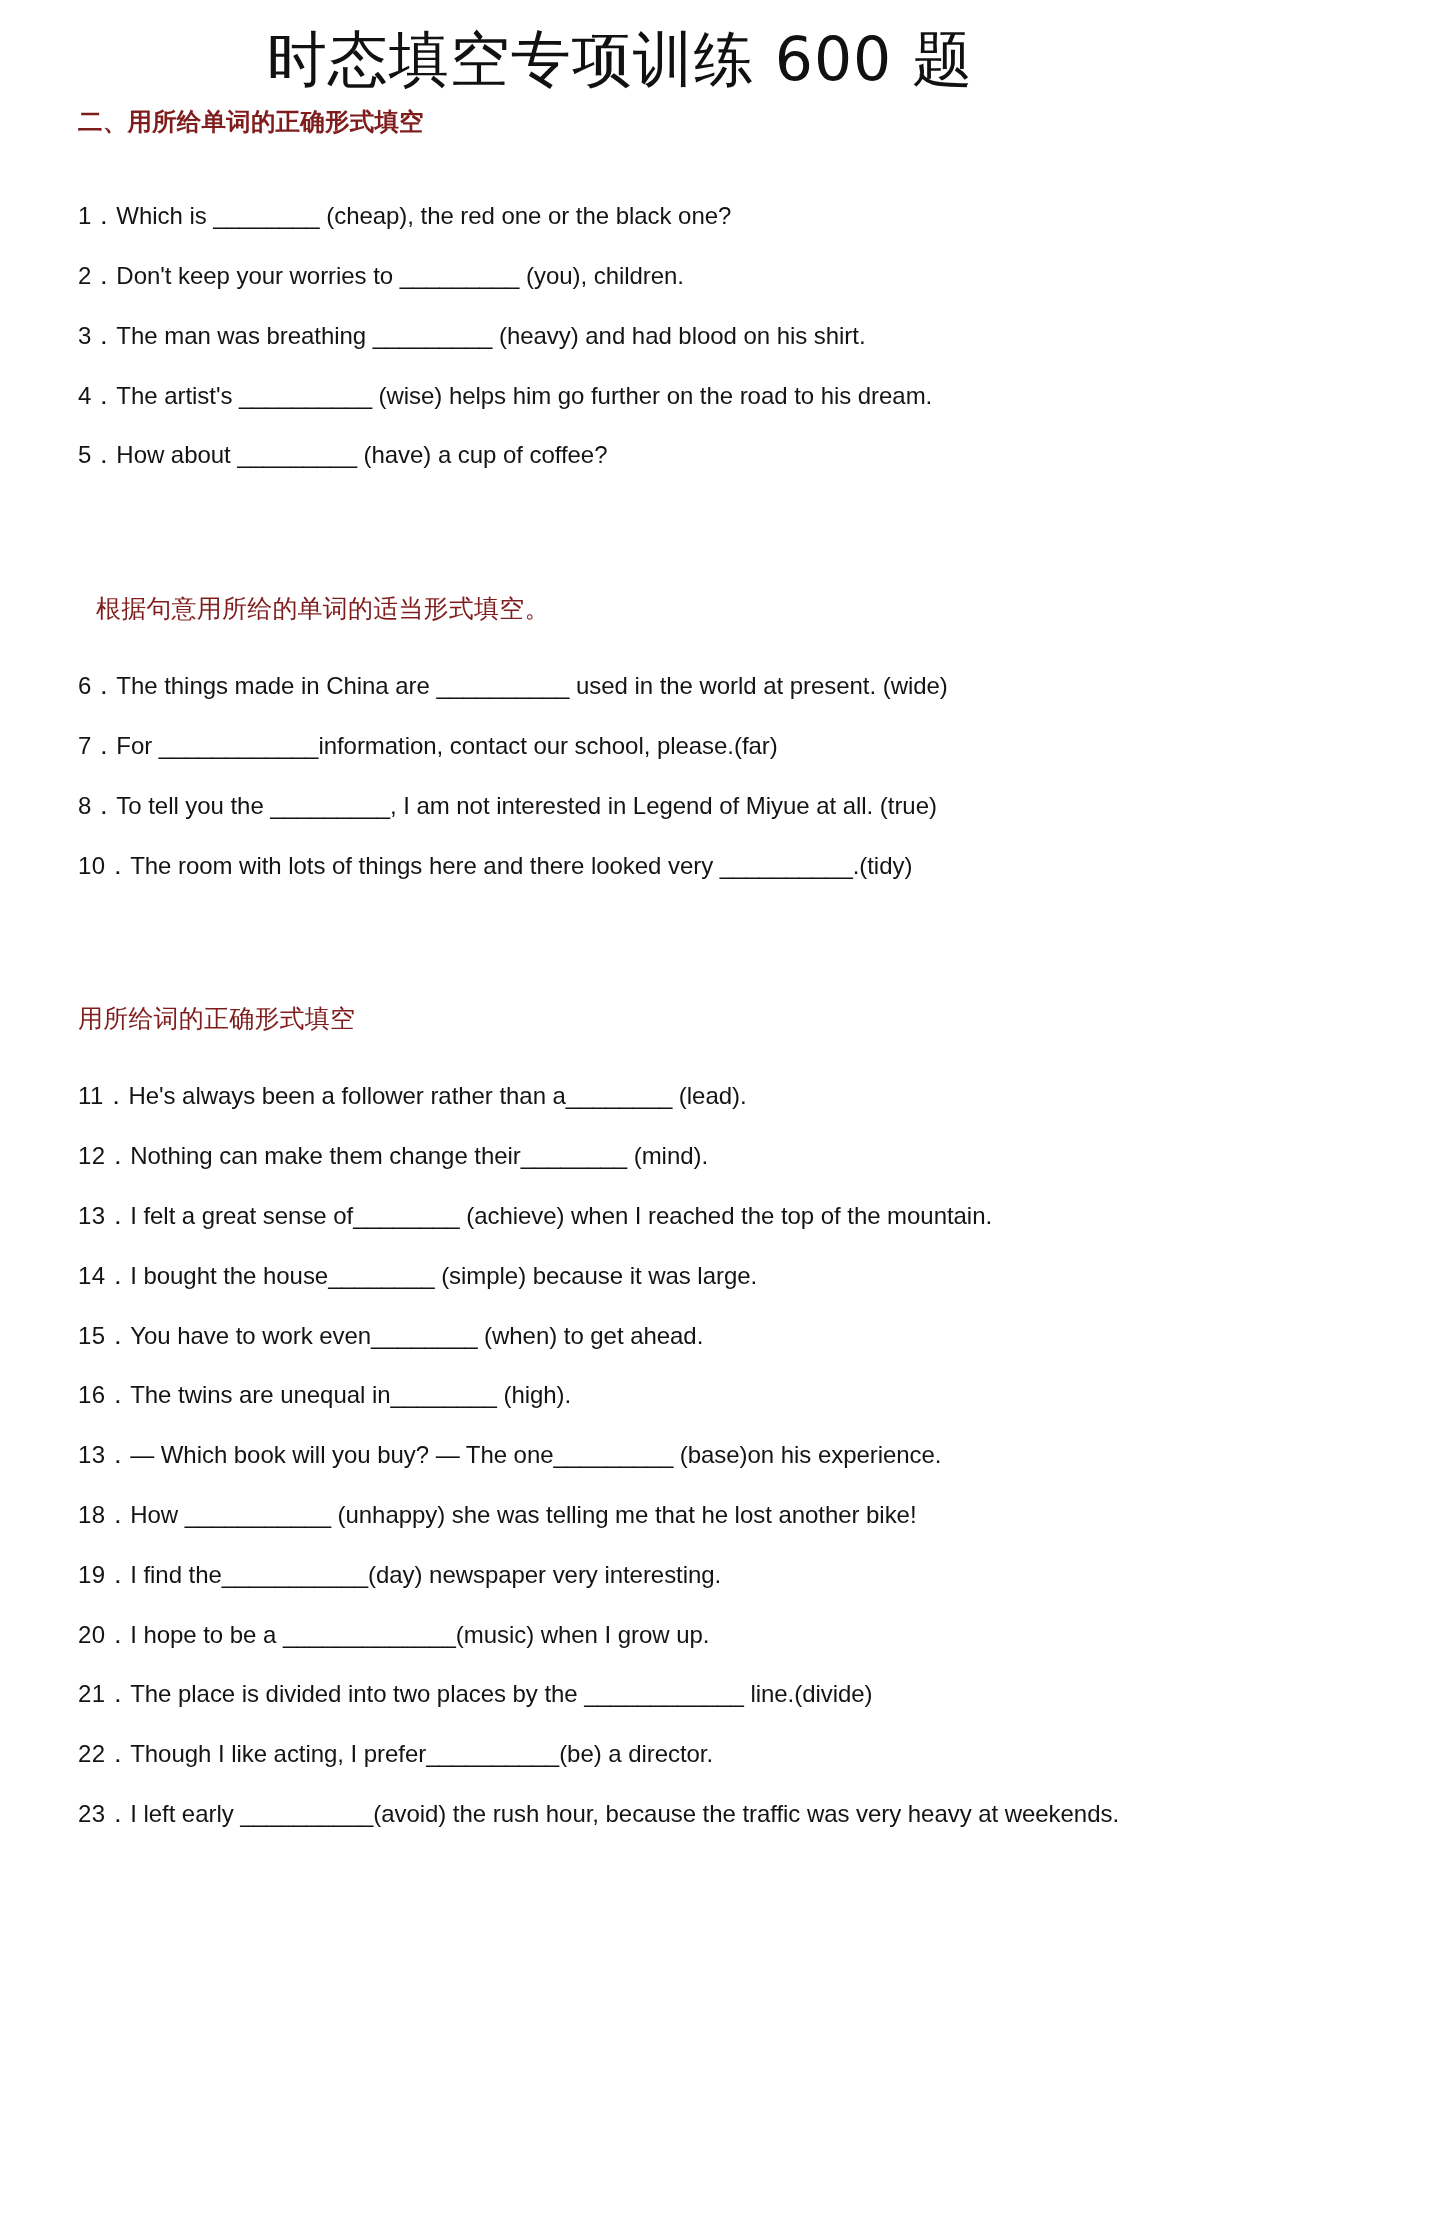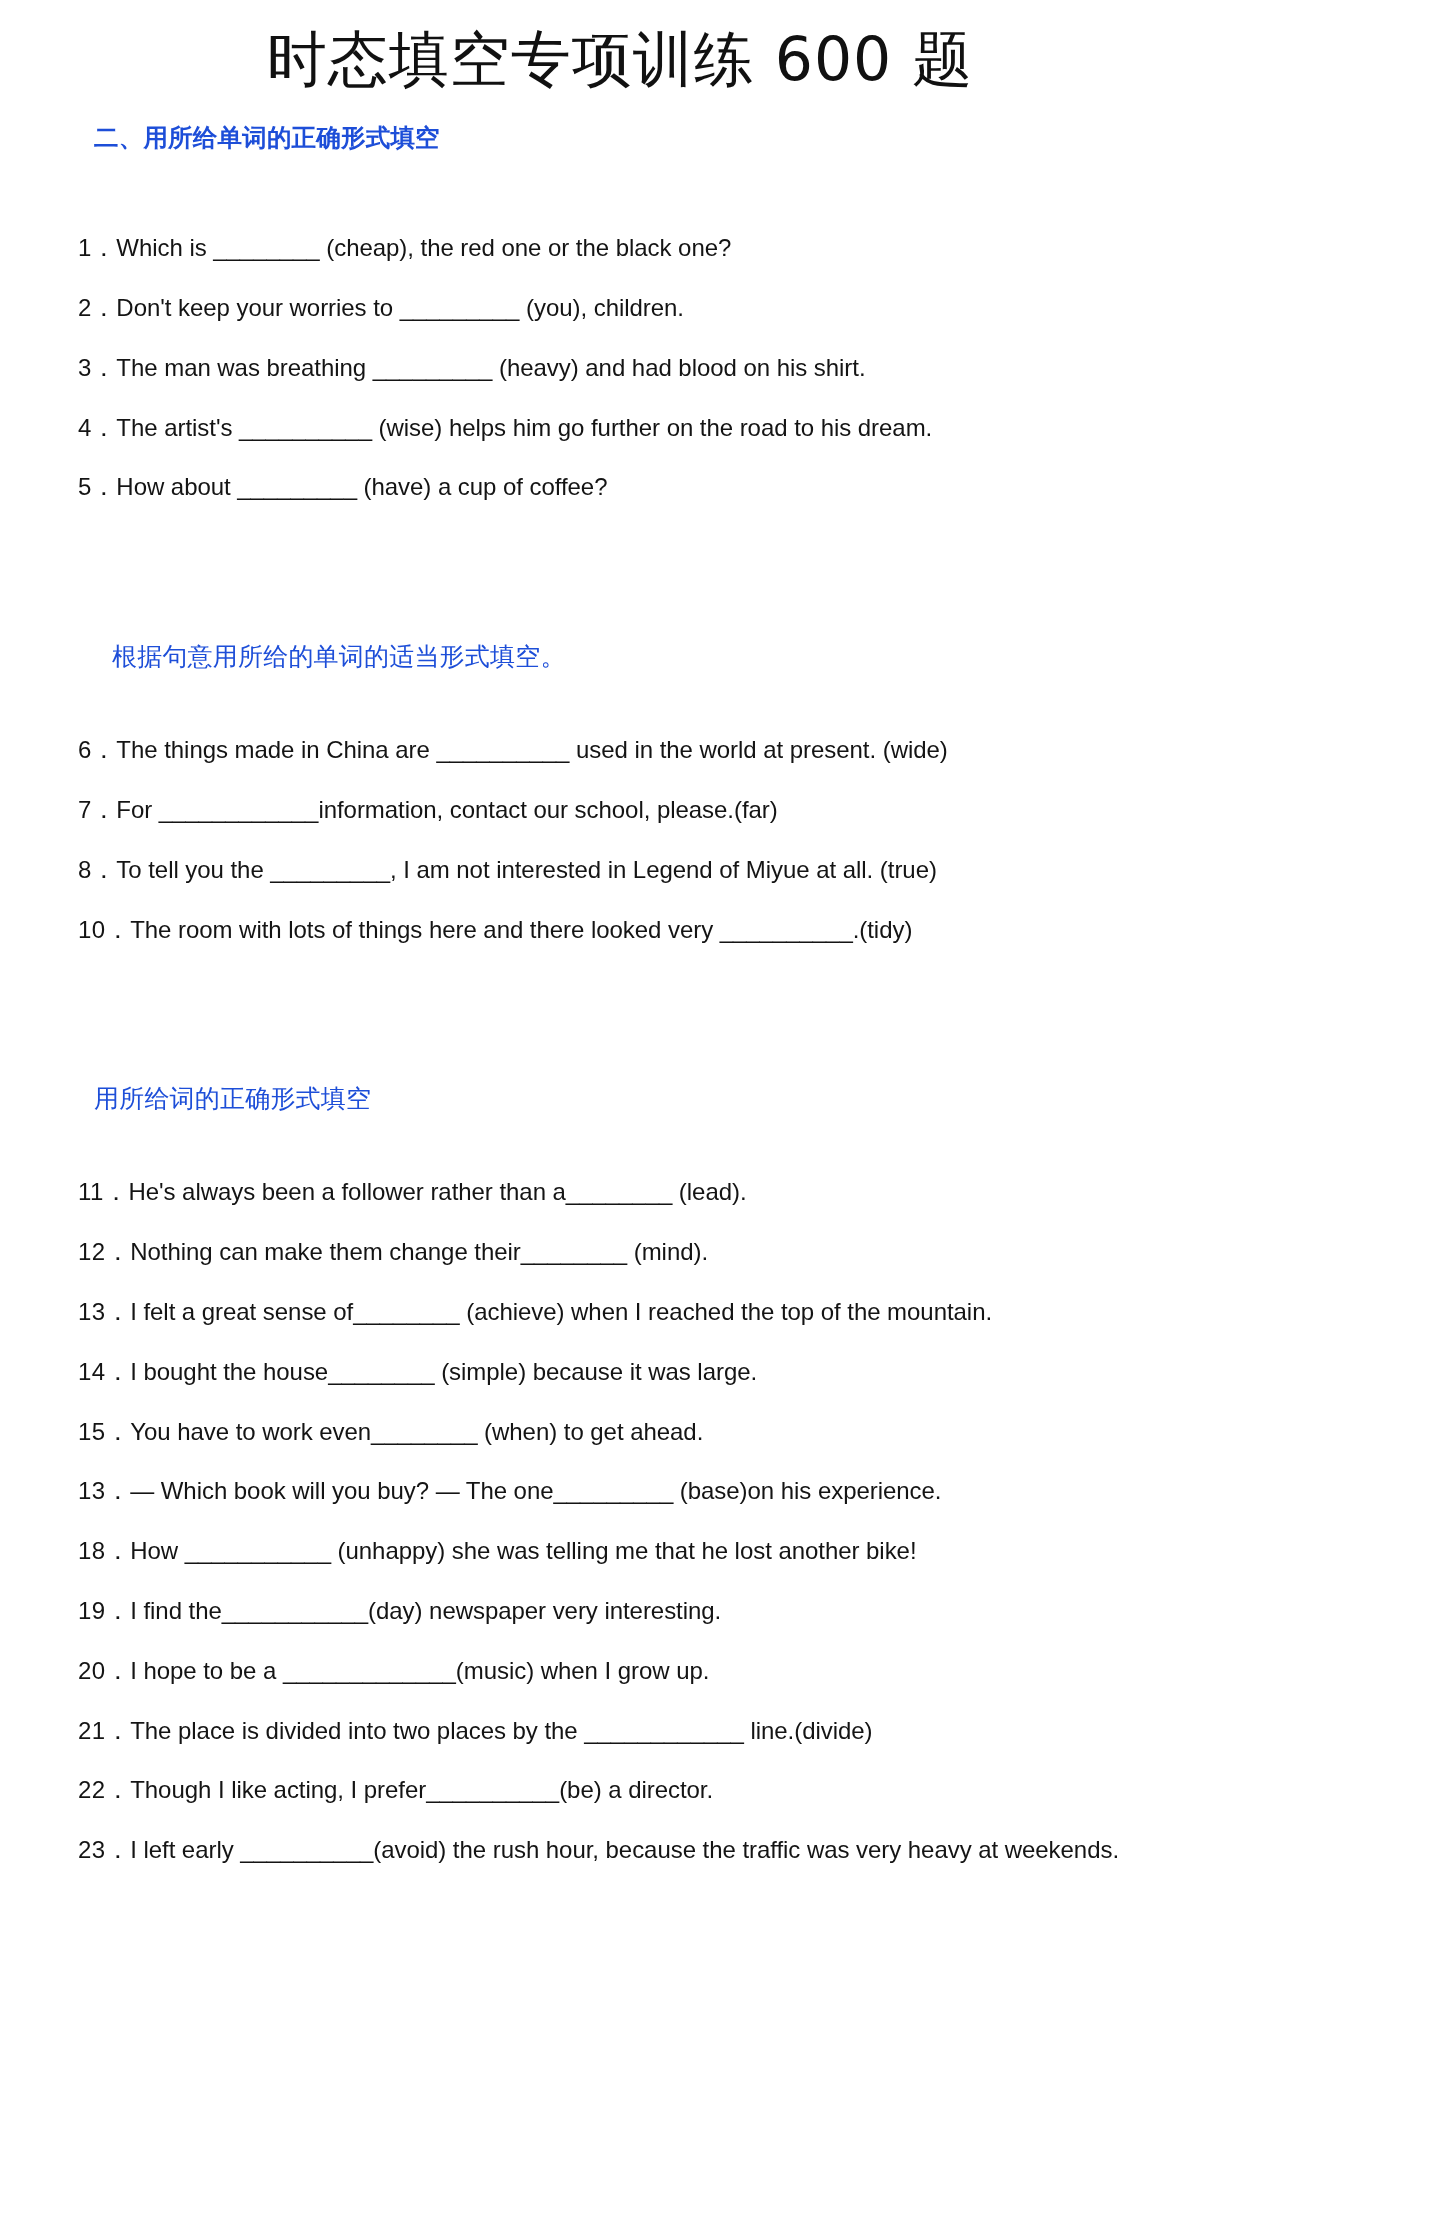--- a/index.html
+++ b/index.html
@@ -39,22 +39,22 @@
 
   
   .content {
     padding: 0 60px 0 78px;
     max-width: 1440px;
   }
 
   .section-head {
     font-size: 24.5px;
     font-weight: 700;
-    color: #1d4ed8;
-    margin: 16px;
+    color: #7f1d1d;
+    margin: 0;
     padding: 0;
     line-height: 1.4;
     letter-spacing: 0.2px;
   }
   .section-head.plain {
     font-weight: 400;
     font-size: 25px;
   }
   .section-head.indented {
     padding-left: 18px;
@@ -124,20 +124,21 @@
 
     <div>
       <div class="section-head plain">用所给词的正确形式填空</div>
       <div class="spacer-head-2"></div>
       <ul class="q-list">
         <li class="q-item"><span class="q-num">11．</span><span class="q-text">He's always been a follower rather than a________ (lead).</span></li>
         <li class="q-item"><span class="q-num">12．</span><span class="q-text">Nothing can make them change their________ (mind).</span></li>
         <li class="q-item"><span class="q-num">13．</span><span class="q-text">I felt a great sense of________ (achieve) when I reached the top of the mountain.</span></li>
         <li class="q-item"><span class="q-num">14．</span><span class="q-text">I bought the house________ (simple) because it was large.</span></li>
         <li class="q-item"><span class="q-num">15．</span><span class="q-text">You have to work even________ (when)    to get ahead.</span></li>
+        <li class="q-item"><span class="q-num">16．</span><span class="q-text">The twins are unequal in________ (high).</span></li>
         <li class="q-item"><span class="q-num">13．</span><span class="q-text">— Which book will you buy? — The one_________ (base)on his experience.</span></li>
         <li class="q-item"><span class="q-num">18．</span><span class="q-text">How ___________ (unhappy) she was telling me that he lost another bike!</span></li>
         <li class="q-item"><span class="q-num">19．</span><span class="q-text">I find the___________(day) newspaper very interesting.</span></li>
         <li class="q-item"><span class="q-num">20．</span><span class="q-text">I hope to be a _____________(music) when I grow up.</span></li>
         <li class="q-item"><span class="q-num">21．</span><span class="q-text">The place is divided into two places by the ____________ line.(divide)</span></li>
         <li class="q-item"><span class="q-num">22．</span><span class="q-text">Though I like acting, I prefer__________(be) a director.</span></li>
         <li class="q-item"><span class="q-num">23．</span><span class="q-text">I left early __________(avoid) the rush hour, because the traffic was very heavy at weekends.</span></li>
       </ul>
     </div>
 

